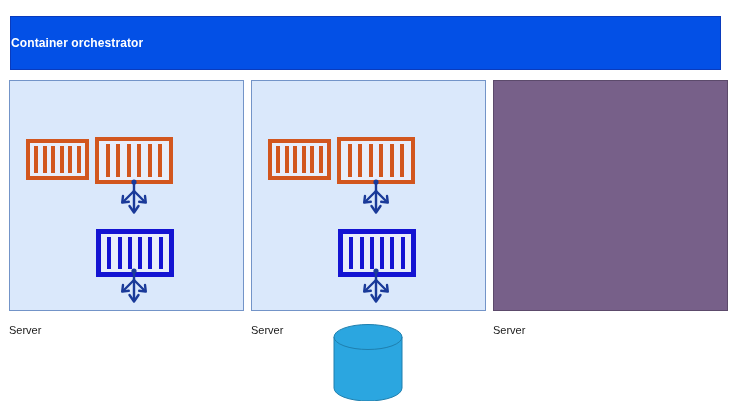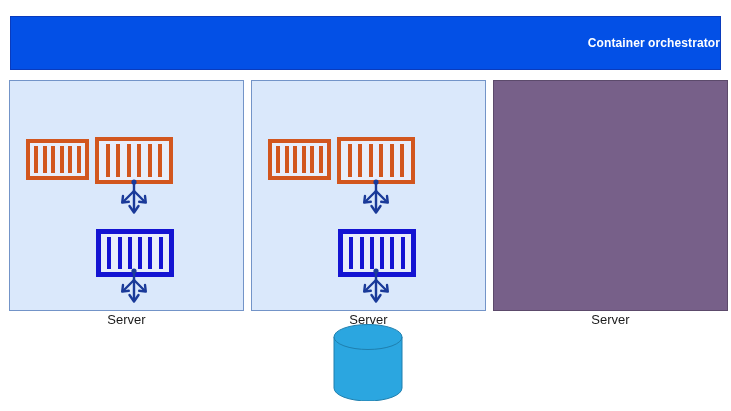--- a/index.html
+++ b/index.html
@@ -29,21 +29,21 @@
     position: absolute;
     left: 10px;
     top: 16px;
     width: 711px;
     height: 54px;
     background: #0350e6;
     border: 1px solid #0a3bbd;
     box-sizing: border-box;
     display: flex;
     align-items: center;
-    justify-content: flex-end;
+    justify-content: flex-start;
   }
   .orchestrator-label {
     color: #ffffff;
     font-size: 12px;
     font-weight: bold;
     letter-spacing: 0.1px;
     line-height: 1;
   }
 
   
@@ -61,24 +61,24 @@
   .server-panel.filled {
     background: #776089;
     border: 1px solid #5c4a6b;
   }
   #panel-1 { left: 9px;  }
   #panel-2 { left: 251px; }
   #panel-3 { left: 493px; }
 
   .server-caption {
     position: absolute;
-    top: 313px;
+    top: 323px;
     width: 235px;
-    text-align: center;
-    font-size: 13px;
+    text-align: left;
+    font-size: 11px;
     color: #1a1a1a;
     line-height: 14px;
   }
   #caption-1 { left: 9px;  }
   #caption-2 { left: 251px; }
   #caption-3 { left: 493px; }
 
   
   .container-box {
     position: absolute;

